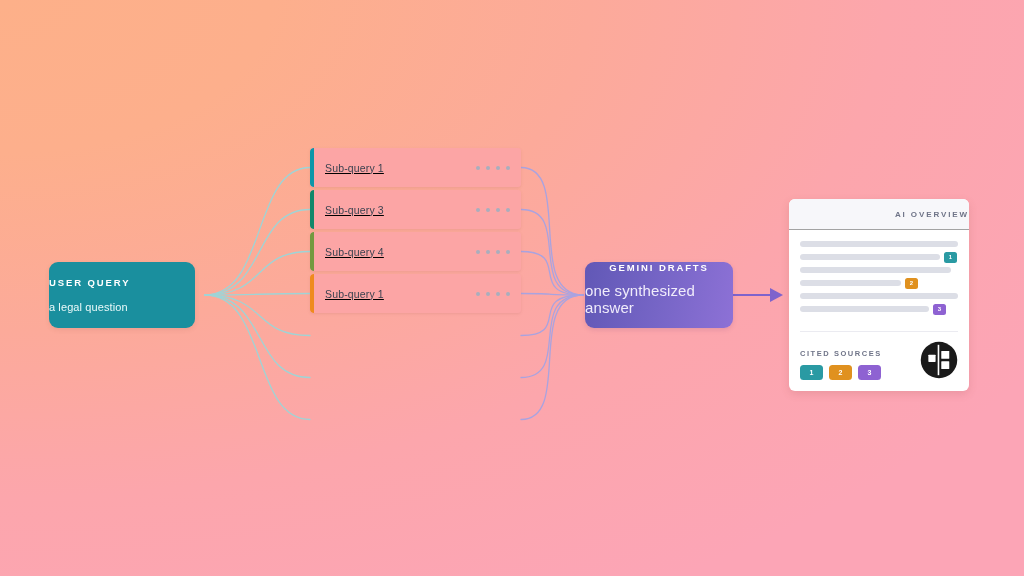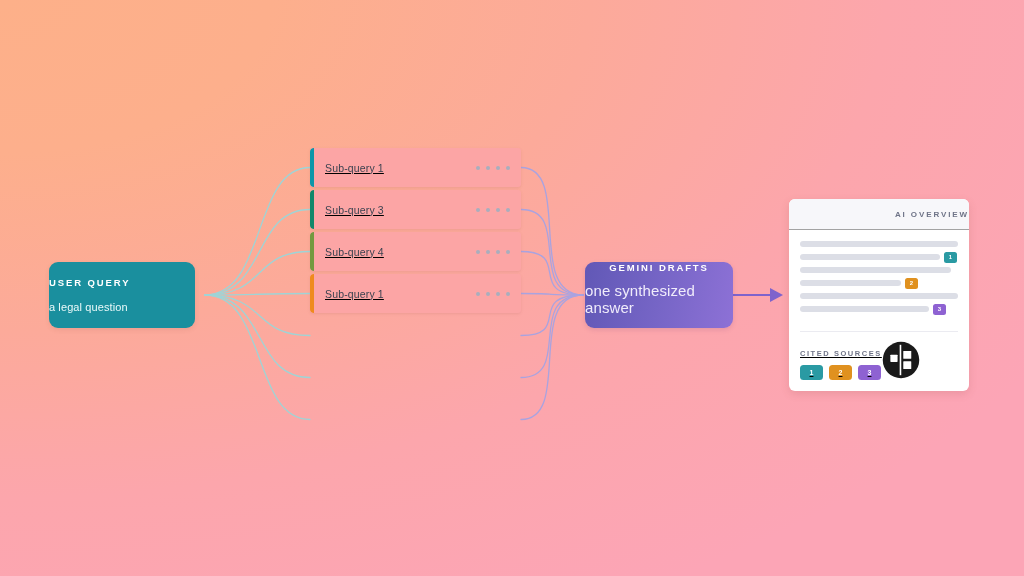--- a/index.html
+++ b/index.html
@@ -200,22 +200,21 @@
     margin-top: 6px;
   }
   #ai-overview-card .divider {
     height: 1px;
     background: #ebebf1;
     margin-bottom: 9px;
   }
   .footer-inner {
     display: flex;
     align-items: flex-end;
-    justify-content: flex-start;
-    text-decoration: underline;
+    justify-content: space-between;
   }
   .cited-label {
     font-size: 7.5px;
     font-weight: bold;
     letter-spacing: 1.55px;
     color: #6f7488;
     margin-bottom: 7px;
     display: block;
   }
   .cite-chips {

